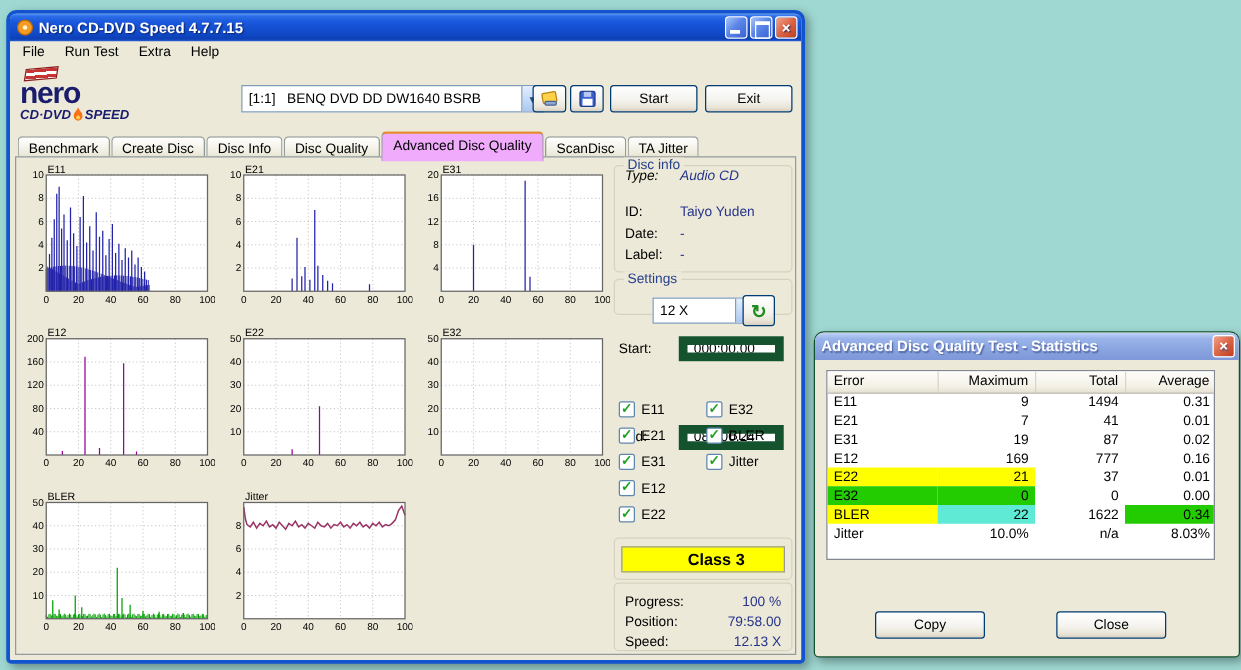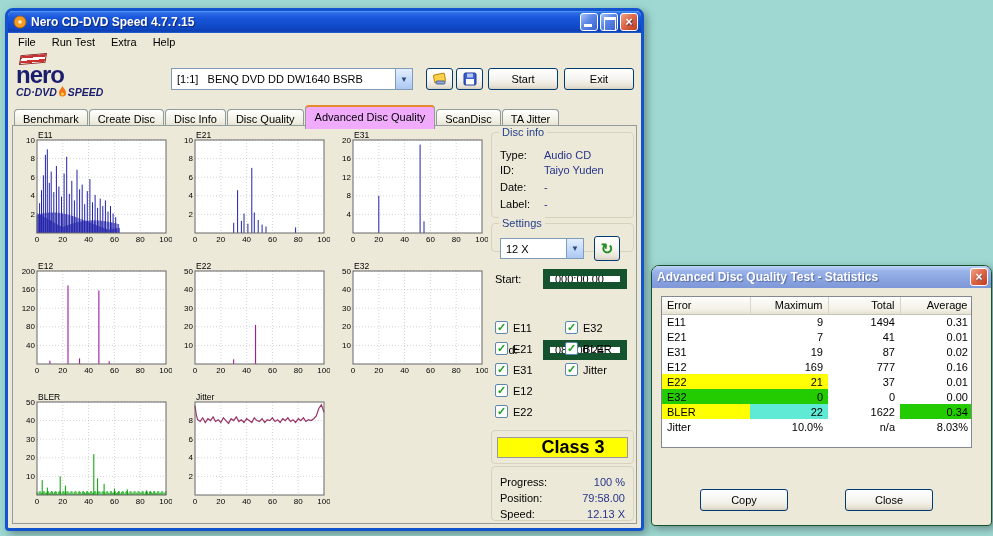--- a/index.html
+++ b/index.html
@@ -50,21 +50,21 @@
   
   .menubar { position: absolute; left: 0; top: 22px; right: 0; height: 20px; display: flex; align-items: flex-start; padding-left: 2px; }
   .menu-item { padding: 3px 8px; cursor: default; }
   .toolbar { position: absolute; left: 0; top: 42px; right: 0; height: 54px; }
   .logo { position: absolute; left: 8px; top: 1px; width: 150px; }
   .logo-flag { width: 26px; height: 10px; margin-left: 4px;
     background: repeating-linear-gradient(180deg,#C83232 0 2.5px,#FFFFFF 2.5px 5px);
     border: 1px solid #8A1E1E; transform: skewX(-14deg) rotate(-5deg); }
   .logo-name { font-size: 24px; font-weight: bold; color: #1A1C6E; line-height: 22px; letter-spacing: -1px; }
   .logo-sub { display: flex; align-items: center; gap: 1px; font-size: 10.5px; font-weight: bold; font-style: italic; color: #1A1C6E; }
-  .combo { position: absolute; display: flex; background: #fff; border: 1px solid #7F9DB9; height: 22px; }
+  .combo { position: absolute; display: flex; background: #fff; border: 1px solid #7F9DB9; height: 22px; margin-left: 22px; }
   #drive-combo { left: 163px; top: 15px; width: 242px; }
   .combo-text { flex: 1; padding: 4px 4px 2px 5px; white-space: pre; overflow: hidden; font-size: 11px; }
   .combo-arrow { width: 17px; border-left: 1px solid #7F9DB9; display: flex; align-items: center; justify-content: center;
     background: linear-gradient(180deg,#E3EEFD 0%,#C7DCFA 50%,#ABC7F2 100%); color: #2C4A78; font-size: 8px; }
   .xpbtn {
     border: 1px solid #003C74; border-radius: 3px;
     background: linear-gradient(180deg,#FFFFFF 0%,#F4F3EE 55%,#E9E4D6 85%,#D8D0C2 100%);
     display: flex; align-items: center; justify-content: center;
     font-size: 11px; color: #000; cursor: pointer;
   }
@@ -114,21 +114,21 @@
     font-size: 11px; padding: 2px 5px; }
   .cbcol { position: absolute; top: 187px; }
   #checks-left { left: 4px; } #checks-right { left: 74px; }
   .cbrow { display: flex; align-items: center; gap: 5px; height: 21px; cursor: pointer; }
   .cbbox { width: 13px; height: 13px; background: #fff; border: 1px solid #5E87B0; border-radius: 2px;
     color: #21A121; font-size: 11px; font-weight: bold; line-height: 11px; text-align: center; }
   #class-group { top: 300px; height: 34px; }
   #class-banner { position: absolute; left: 5px; right: 5px; top: 6px; height: 21px;
     background: #FFFF00; border: 1px solid #9A9A9A;
     display: flex; align-items: center; justify-content: center;
-    font-size: 18px; font-weight: bold; padding-left: 21px; }
+    font-size: 13px; font-weight: bold; padding-left: 21px; }
   #progress-group { top: 336px; height: 55px; }
   .prow { position: absolute; left: 8px; right: 8px; height: 14px; }
   .plabel { position: absolute; left: 0; }
   .pvalue { position: absolute; right: 0; color: #27348B; text-align: right; }
   
   #stats-table-wrap { position: absolute; left: 9px; top: 30px; width: 311px; height: 152px;
     background: #fff; border: 1px solid #828790; overflow: hidden; }
   #stats-table-wrap table { border-collapse: collapse; width: 100%; font-size: 11px; table-layout: fixed; }
   #stats-table-wrap th {
     background: linear-gradient(180deg,#FDFDFB 0%,#F4F1E7 70%,#E6E2D2 100%);
@@ -733,21 +733,21 @@
               <text x="22" y="8" font-size="8.5" fill="#000">Jitter</text>
             </svg>
           </div>
         </div>
 
       <div id="right-panel">
 
         <div class="group" id="disc-info-group">
           <span class="group-title">Disc info</span>
           <div id="disc-fields">
-              <div class="dirow" style="top: 16px;">
+              <div class="dirow" style="top: 2px; font-style: italic;">
                 <span class="dlabel">Type:</span>
                 <span class="dvalue">Audio CD</span>
               </div>
               <div class="dirow" style="top: 31px;">
                 <span class="dlabel">ID:</span>
                 <span class="dvalue">Taiyo Yuden</span>
               </div>
               <div class="dirow" style="top: 48px;">
                 <span class="dlabel">Date:</span>
                 <span class="dvalue">-</span>

